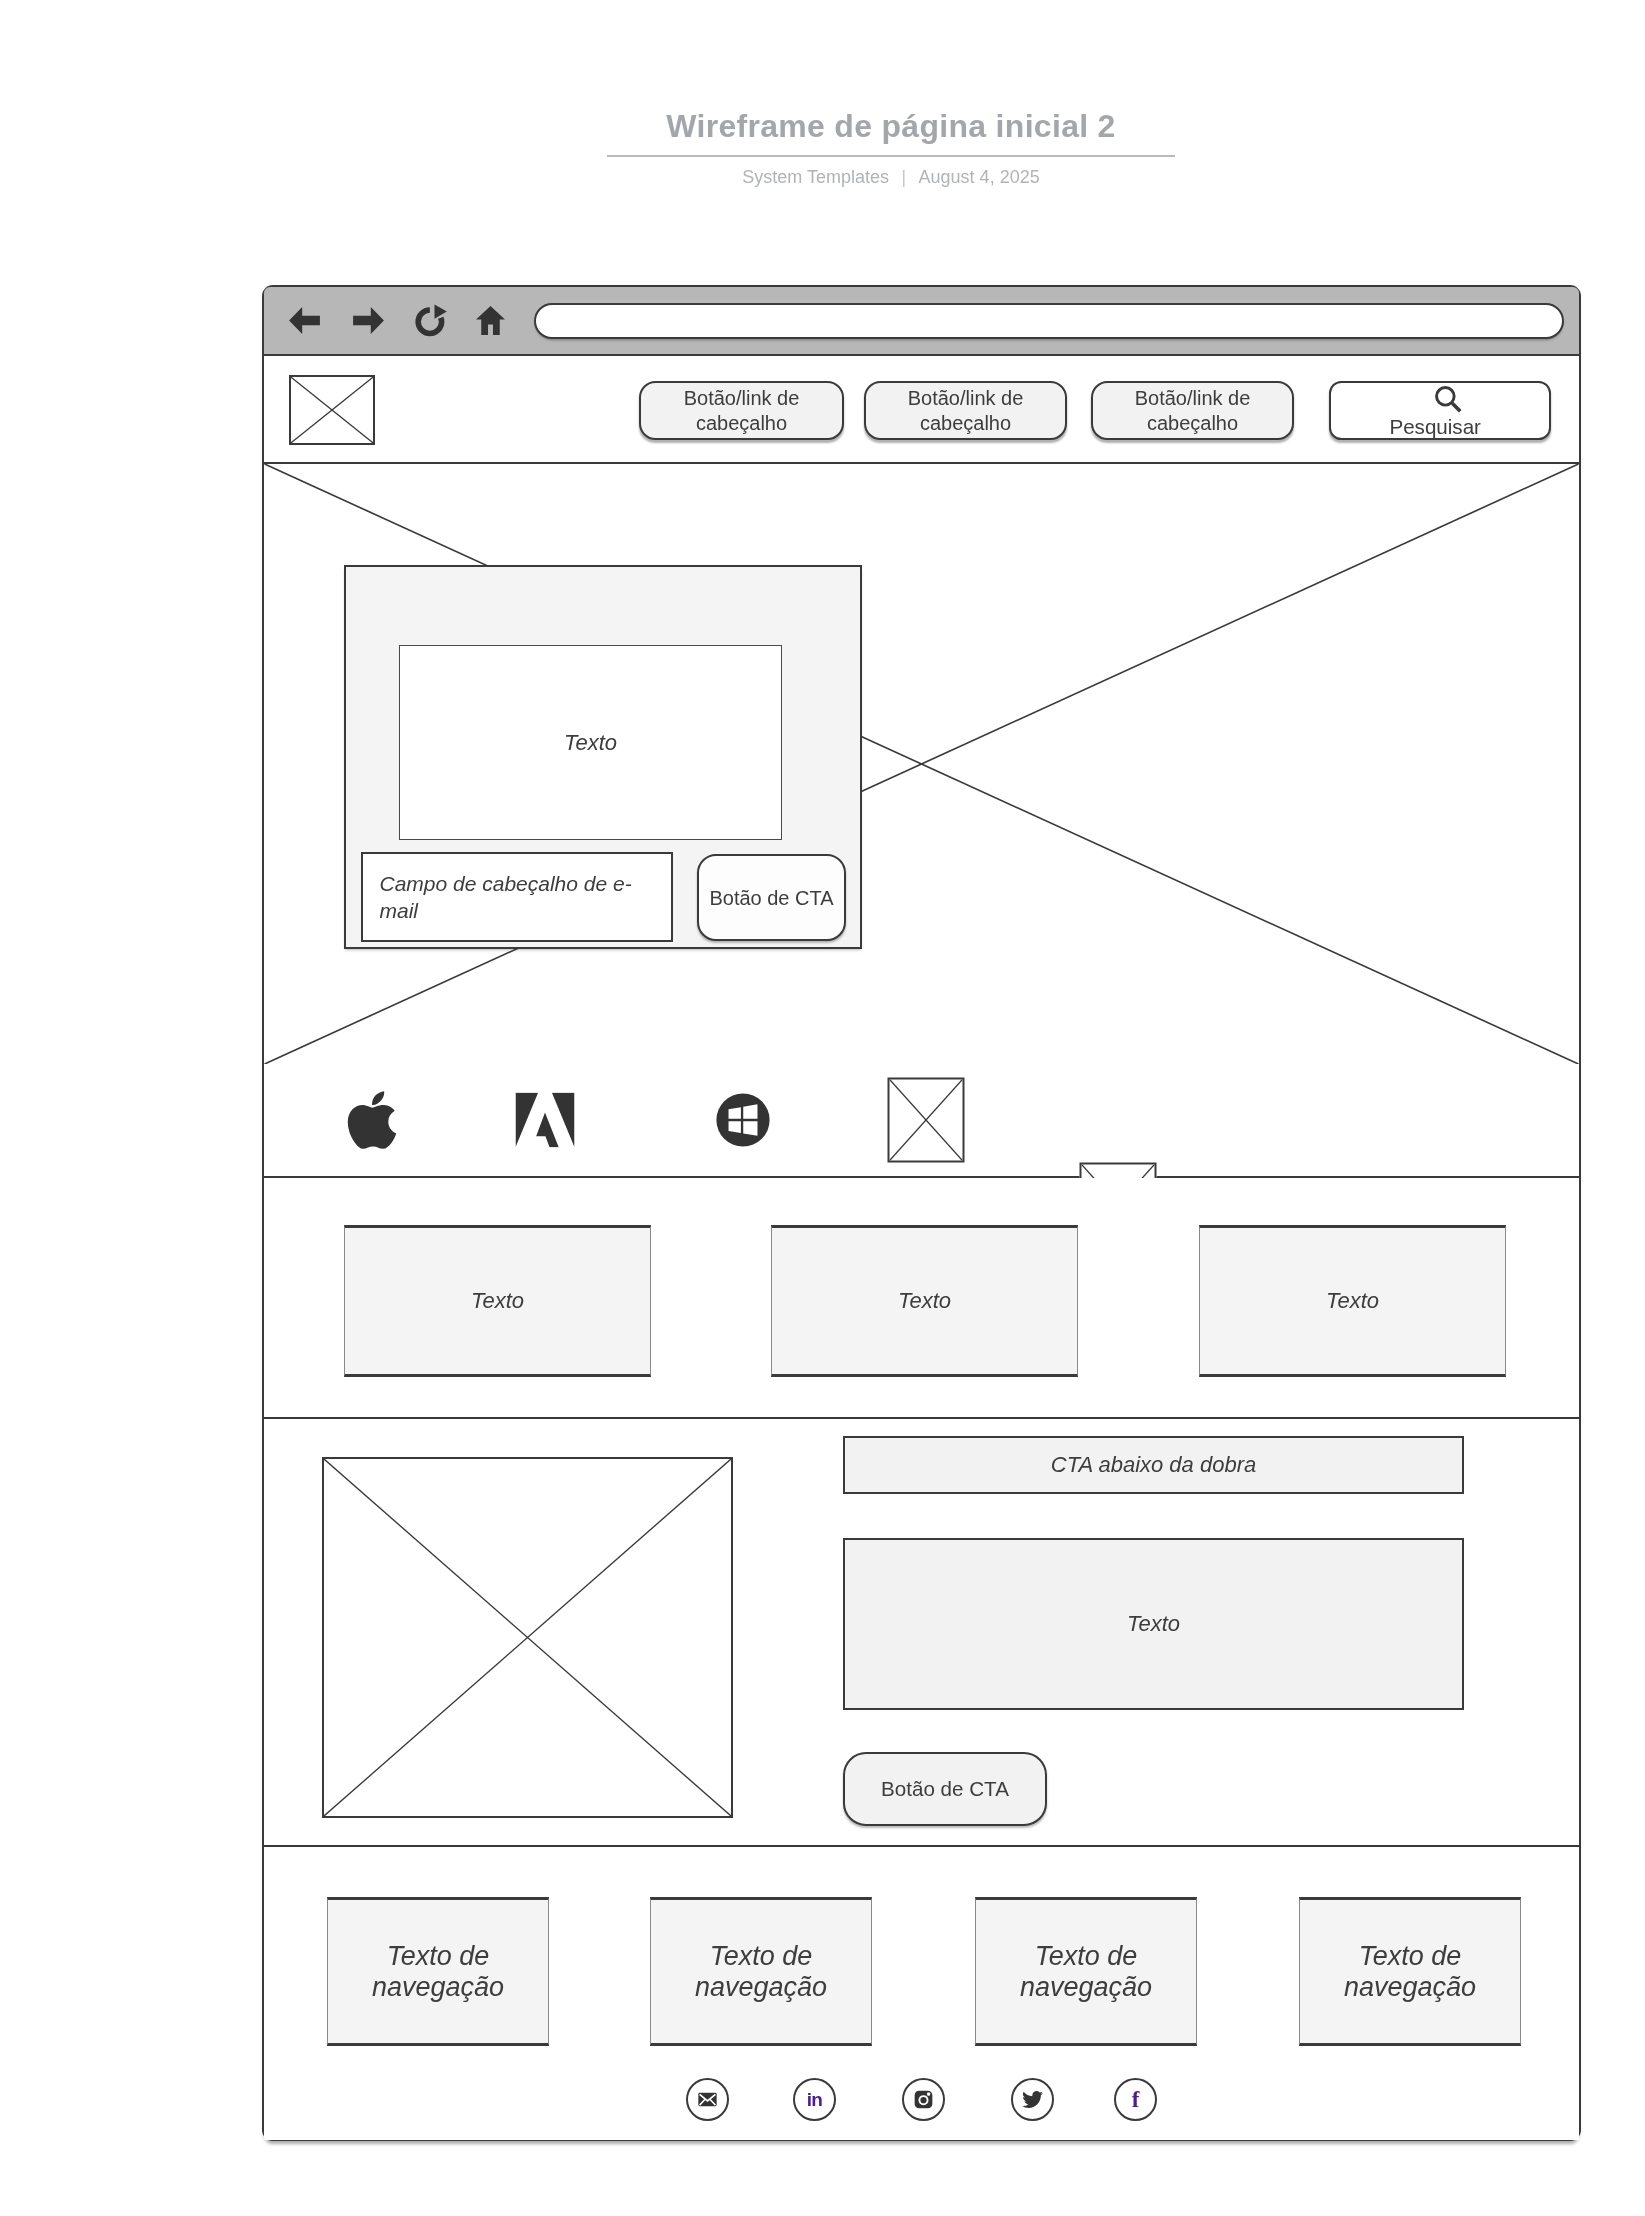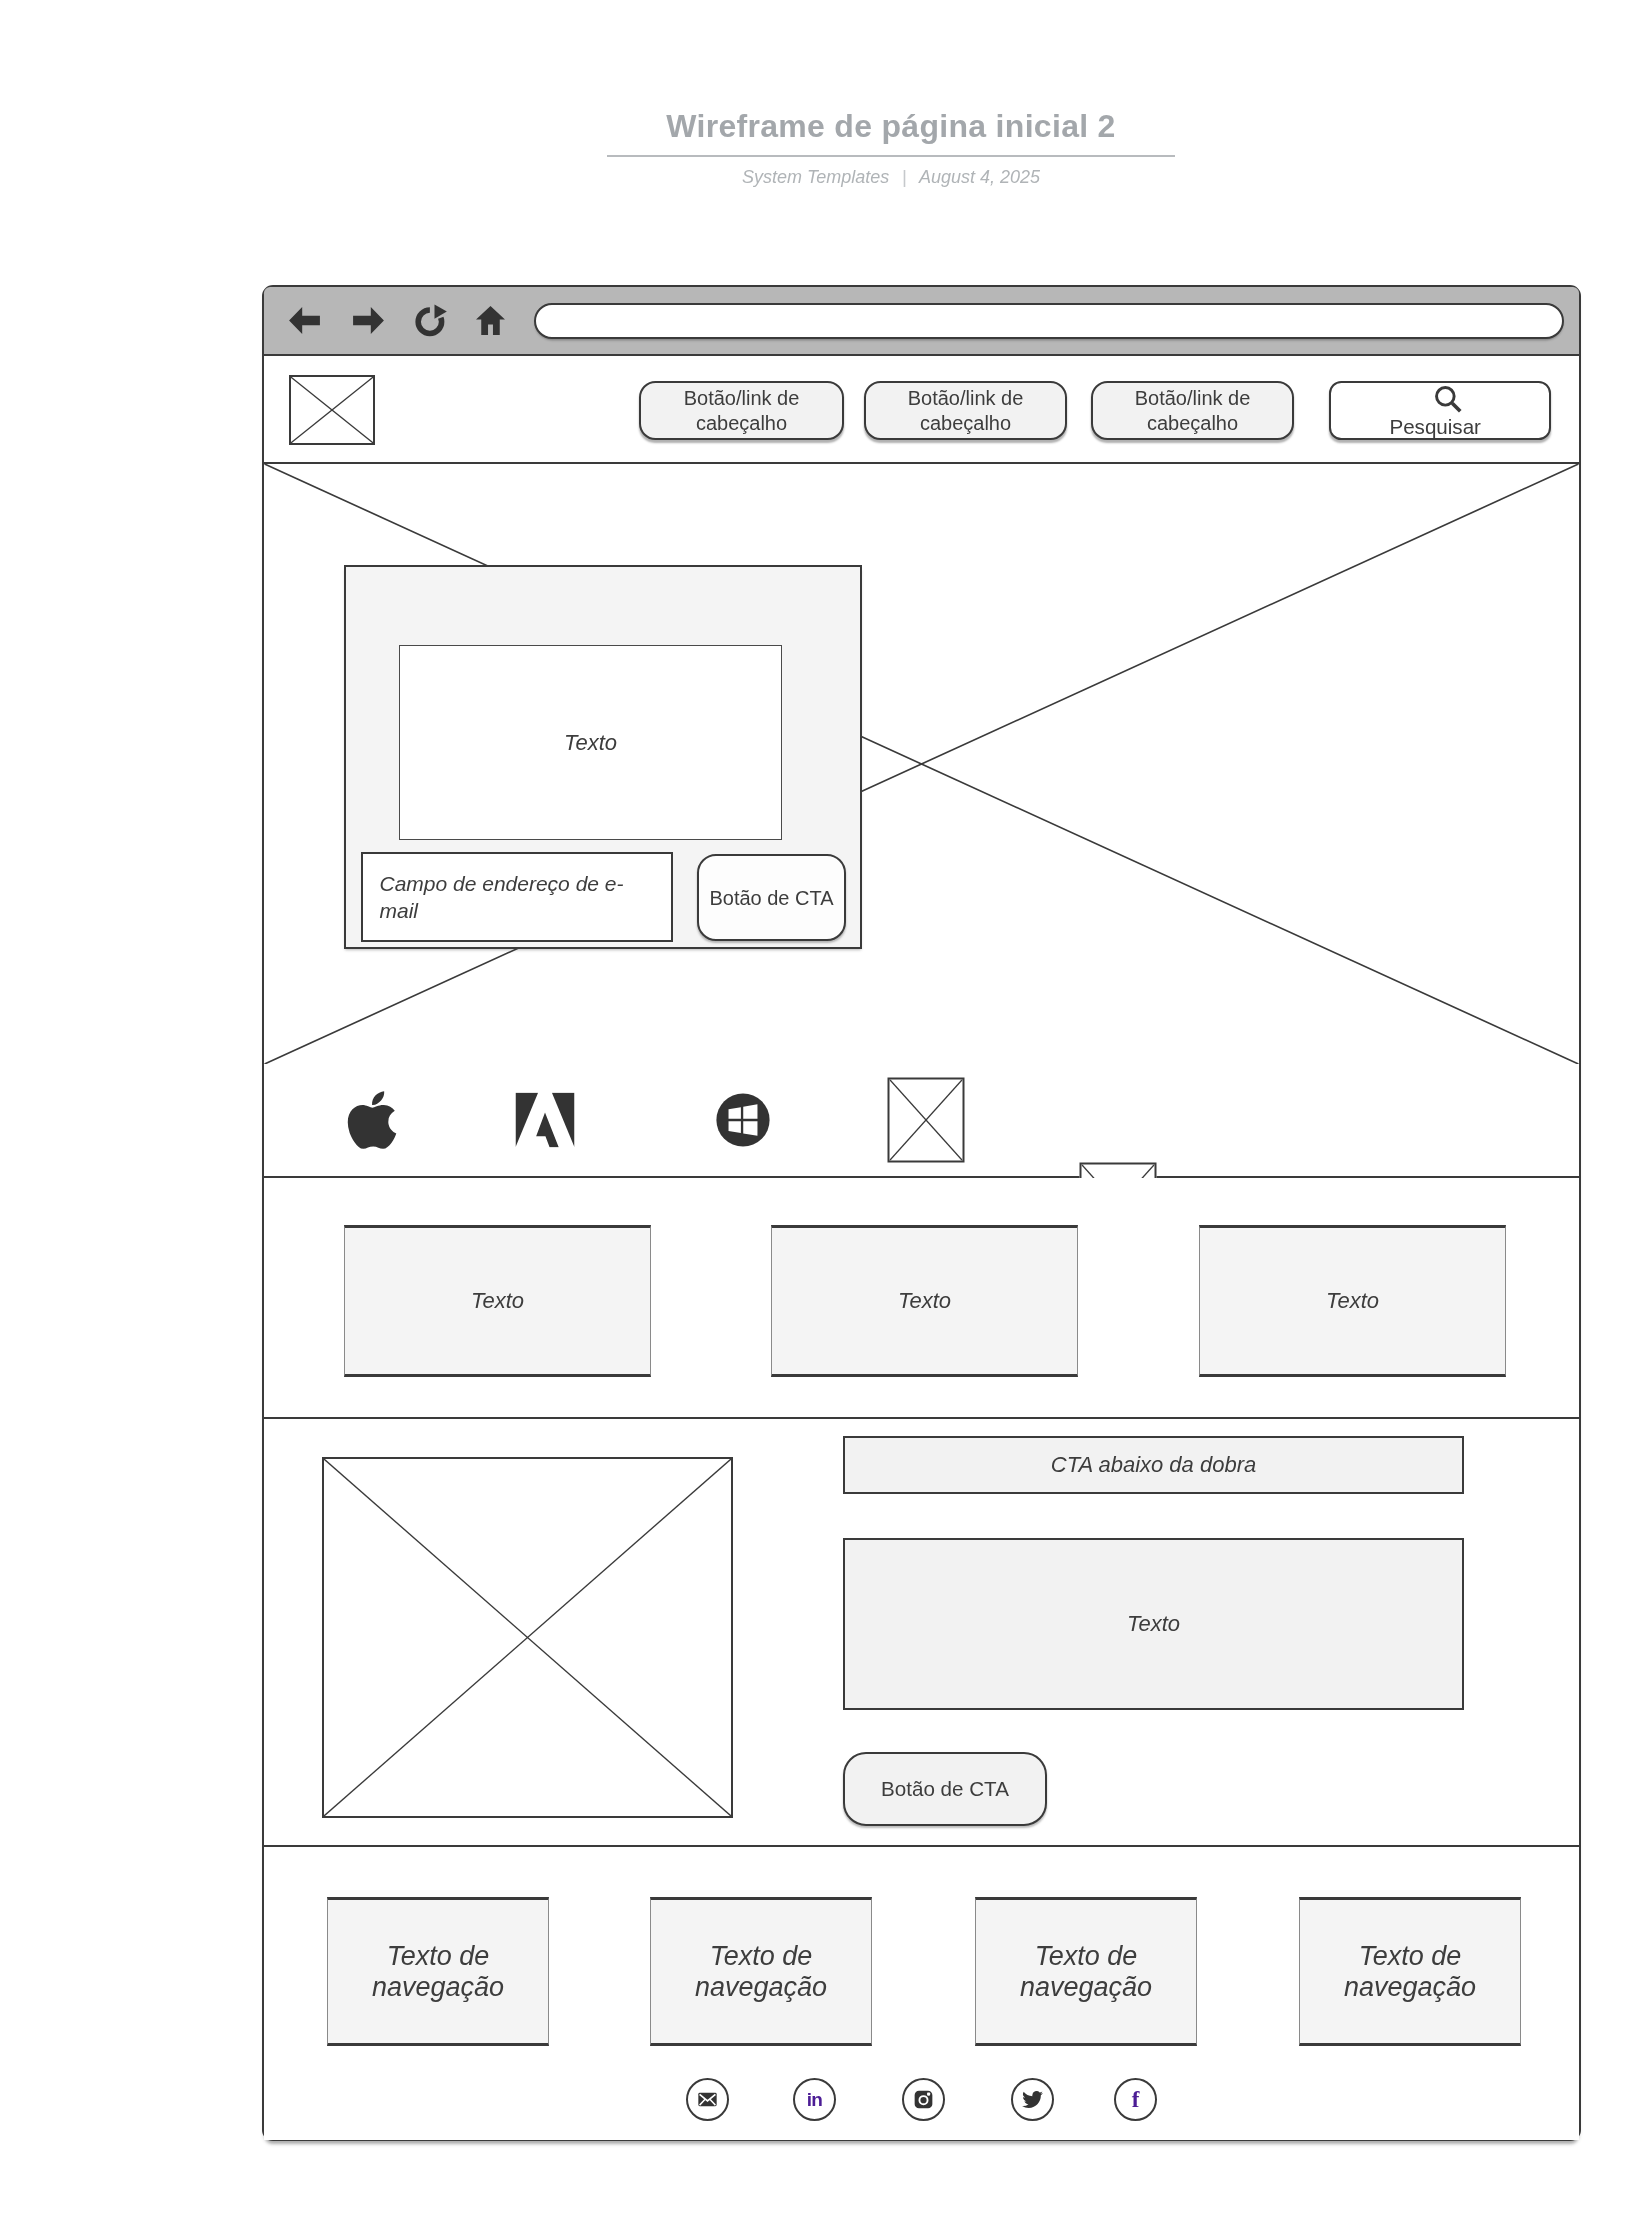--- a/index.html
+++ b/index.html
@@ -4,21 +4,21 @@
 <style>
   html,body{margin:0;padding:0;background:#ffffff;}
   .page{
     position:relative;width:1646px;height:2216px;background:#ffffff;overflow:hidden;
     font-family:"Liberation Sans","DejaVu Sans",sans-serif;color:#3d3d3d;
   }
   
   .doc-head{position:absolute;left:607px;top:108px;width:568px;text-align:center;}
   .doc-title{font-size:32px;font-weight:bold;color:#a3a7ab;letter-spacing:0.3px;
     padding-bottom:9.6px;border-bottom:2.7px solid #b8bbbe;}
-  .doc-sub{margin-top:9.6px;font-size:18px;color:#b0b4b7;display:flex;justify-content:center;align-items:center;gap:12.3px;font-style:italic;}
+  .doc-sub{margin-top:9.6px;font-size:18px;color:#b0b4b7;display:flex;justify-content:center;align-items:center;gap:12.3px;}
   .doc-sep{color:#c6c9cc;font-weight:300;font-size:19px;}
   
   .frame{position:absolute;left:262px;top:285px;width:1319px;height:1856px;
     border:2.7px solid #3a3a3a;border-radius:11px;background:#fff;box-sizing:border-box;
     box-shadow:0 4.1px 3.4px -2.1px rgba(70,70,70,.45);}
   .chrome{position:absolute;left:0;top:0;width:100%;height:69px;background:#b7b7b7;
     border-bottom:2.1px solid #3a3a3a;border-radius:6.2px 6.2px 0 0;box-sizing:border-box;
     display:flex;align-items:center;}
   .chrome-icon{width:37px;height:37px;flex:0 0 auto;}
   .ci-back{margin-left:22px;}  .ci-fwd{margin-left:27.4px;} .ci-refresh{margin-left:25px;} .ci-home{margin-left:23px;}
@@ -149,21 +149,21 @@
     <div class="hero">
       <svg class="xlines" viewBox="0 0 1916 875" width="1314" height="600">
         <line x1="0" y1="0" x2="100%" y2="100%" stroke="#3a3a3a" stroke-width="2.4"></line>
         <line x1="100%" y1="0" x2="0" y2="100%" stroke="#3a3a3a" stroke-width="2.4"></line>
       </svg>
       <div class="hero-card">
         <div class="hero-textbox">
           <span>Texto</span>
         </div>
         <div class="email-field">
-          <span>Campo de endereço de e-mail</span>
+          <span>Campo de cabeçalho de e-mail</span>
         </div>
         <div class="hero-cta">
           <span>Botão de CTA</span>
         </div>
       </div>
     </div>
 
     <div class="logo-strip">
       <svg class="brand" style="left:108px;width:53px;height:66px;" viewBox="0 0 384 512">
         <path fill="#333" d="M318.7 268.7c-.2-36.7 16.4-64.4 50-84.8-18.8-26.9-47.2-41.7-84.7-44.6-35.5-2.7-74.3 20.7-88.5 20.7-15 0-49.4-19.7-76.4-19.7C63.3 141.2 4 184.8 4 273.5q0 39.3 14.4 81.2c12.8 36.7 59 126.7 107.2 125.2 25.2-.6 43-17.9 75.8-17.9 31.8 0 48.3 17.9 76.4 17.9 48.6-.7 90.4-82.5 102.6-119.3-65.2-30.7-61.7-90-61.7-91.9zm-56.6-164.2c27.3-32.4 24.8-61.9 24-72.5-24.1 1.4-52 16.4-67.9 34.9-17.5 19.8-27.8 44.3-25.6 71.9 26.1 2 49.9-11.4 69.5-34.3z"></path>

